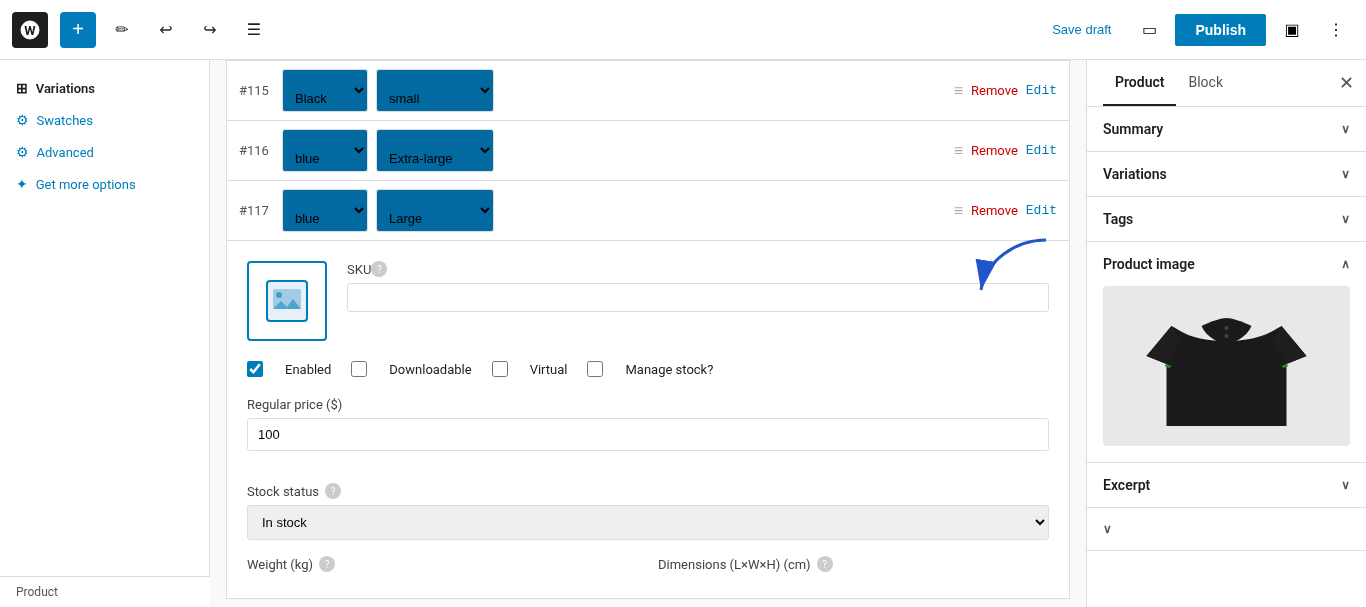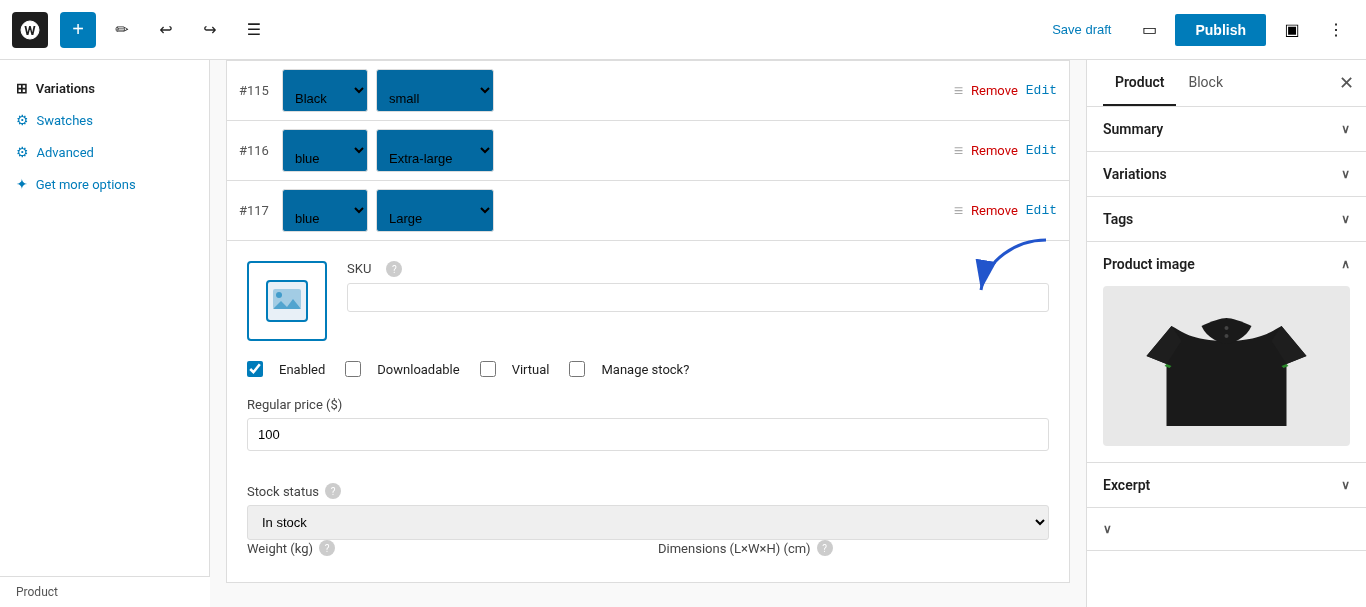--- a/index.html
+++ b/index.html
@@ -172,21 +172,22 @@
       font-size: 36px;
       flex-shrink: 0;
       cursor: pointer;
     }
 
     .sku-section {
       flex: 1;
     }
     .sku-label {
       display: flex;
-      gap: 15px;
+      align-items: center;
+      gap: 0;
       margin-bottom: 6px;
       font-size: 13px;
       color: #444;
     }
     .sku-input {
       width: 100%;
       padding: 6px 10px;
       border: 1px solid #ddd;
       border-radius: 3px;
       font-size: 13px;
@@ -207,21 +208,21 @@
     
     .checkboxes-row {
       display: flex;
       align-items: center;
       gap: 20px;
       margin-bottom: 20px;
     }
     .checkbox-item {
       display: flex;
       align-items: center;
-      gap: 16px;
+      gap: 22px;
       font-size: 13px;
       cursor: pointer;
     }
     .checkbox-item input[type="checkbox"] {
       width: 16px; height: 16px;
       cursor: pointer;
       accent-color: #007cba;
     }
 
     
@@ -242,20 +243,21 @@
     .price-input {
       width: 100%;
       padding: 8px 10px;
       border: 1px solid #ddd;
       border-radius: 3px;
       font-size: 13px;
     }
 
     
     .stock-row {
+      margin-bottom: 16px;
     }
     .stock-label {
       display: flex;
       align-items: center;
       gap: 6px;
       font-size: 13px;
       color: #444;
       margin-bottom: 6px;
     }
     .stock-select {

